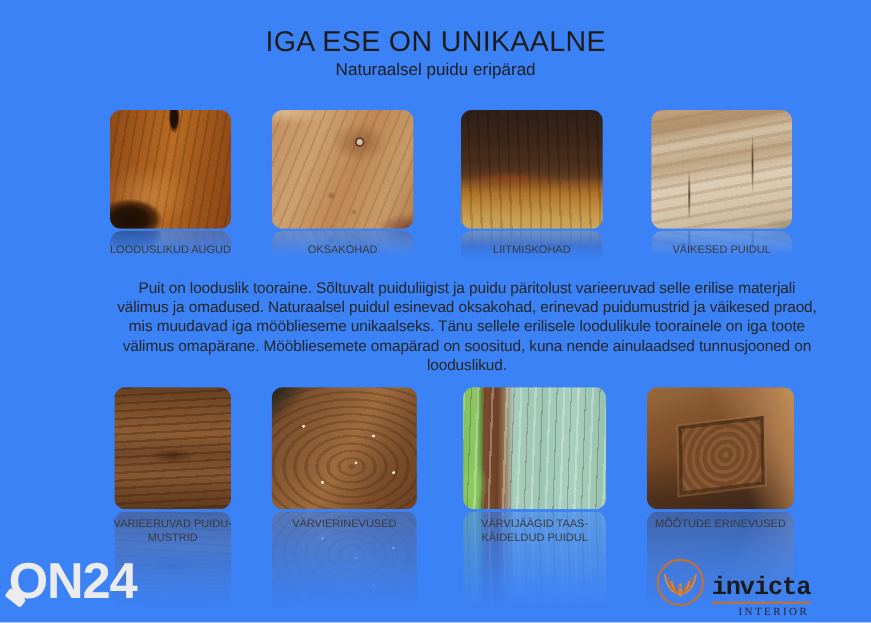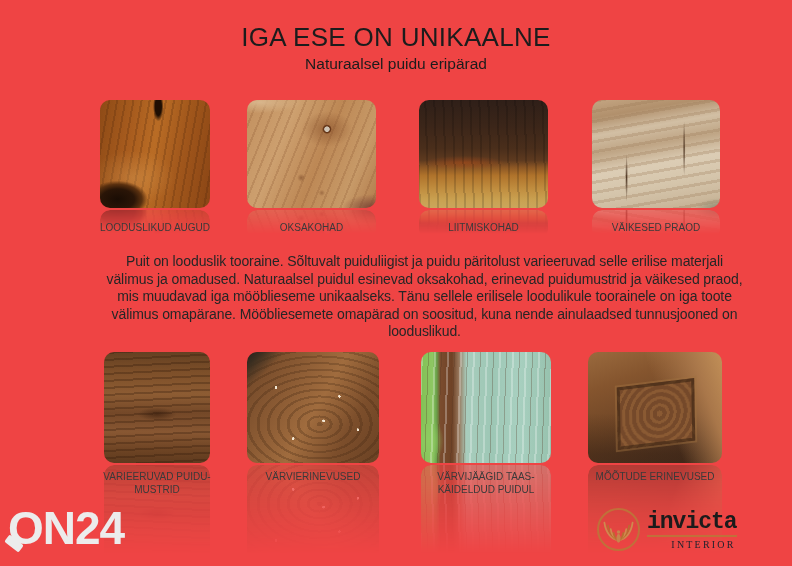--- a/index.html
+++ b/index.html
@@ -1,16 +1,16 @@
 <!DOCTYPE html>
 <html><head>
 <meta charset="utf-8">
 <style>
   html,body{margin:0;padding:0;background:#fff;}
-  .page{position:relative;width:792px;height:566px;background:#ef4444;overflow:hidden;
+  .page{position:relative;width:792px;height:566px;background:#3b82f6;overflow:hidden;
         font-family:"Liberation Sans", sans-serif;color:#262626;}
 
   .title{position:absolute;top:22px;left:0;width:792px;text-align:center;
          font-size:26px;font-weight:500;letter-spacing:.3px;color:#1c1c1c;}
   .subtitle{position:absolute;top:55px;left:0;width:792px;text-align:center;
             font-size:15.5px;color:#1c1c1c;}
 
   .row{position:absolute;left:0;width:792px;height:152px;padding-left:36px;}
   .row1{top:100px;}
   .row2{top:352px;}
@@ -92,21 +92,21 @@
   .desc .tagline{margin:0;}
 
   .watermark{position:absolute;left:8px;top:501px;font-size:46px;font-weight:bold;
              letter-spacing:-1px;color:#ececec;}
   .loupe-handle{position:absolute;left:-3px;top:38px;width:18px;height:9px;background:#ececec;
                 transform:rotate(38deg);border-radius:2px;}
 
   .brand{position:absolute;left:597px;top:508px;display:flex;align-items:flex-start;}
   .brand-circle{width:43px;height:43px;border:2px solid #c0703a;border-radius:50%;
                 box-sizing:border-box;display:flex;align-items:center;justify-content:center;}
-  .brand-text{margin-left:7px;padding-top:3px;}
+  .brand-text{margin-left:7px;padding-top:3px;margin-top:12px;}
   .brand-name{font-family:"Liberation Mono", monospace;font-weight:bold;font-size:23px;
               line-height:23px;letter-spacing:-1px;color:#1b1b1b;
               border-bottom:2px solid #c0703a;padding-bottom:1px;}
   .brand-sub{font-family:"Liberation Serif", serif;font-size:10px;letter-spacing:2.2px;
              color:#23232e;text-align:right;margin-top:2px;padding-right:1px;}
 </style>
 </head>
 <body>
 
 <div class="page">
@@ -126,21 +126,21 @@
       <div class="cap">OKSAKOHAD</div>
     </div>
     <div class="fig">
       <div class="thumb w-t3"></div>
       <div class="thumb w-t3 refl"></div>
       <div class="cap">LIITMISKOHAD</div>
     </div>
     <div class="fig">
       <div class="thumb w-t4"></div>
       <div class="thumb w-t4 refl"></div>
-      <div class="cap">VÄIKESED PRAOD</div>
+      <div class="cap">VÄIKESED PUIDUL</div>
     </div>
   </div>
 
   <div class="desc">
     <p class="para">Puit on looduslik tooraine. Sõltuvalt puiduliigist ja puidu päritolust varieeruvad selle erilise materjali välimus ja omadused. Naturaalsel puidul esinevad oksakohad, erinevad puidumustrid ja väikesed praod, mis muudavad iga mööblieseme unikaalseks. Tänu sellele erilisele loodulikule toorainele on iga toote välimus omapärane. Mööbliesemete omapärad on soositud, kuna nende ainulaadsed tunnusjooned on looduslikud.</p>
   </div>
 
   <div class="row row2">
     <div class="fig">
       <div class="thumb w-b1"></div>

